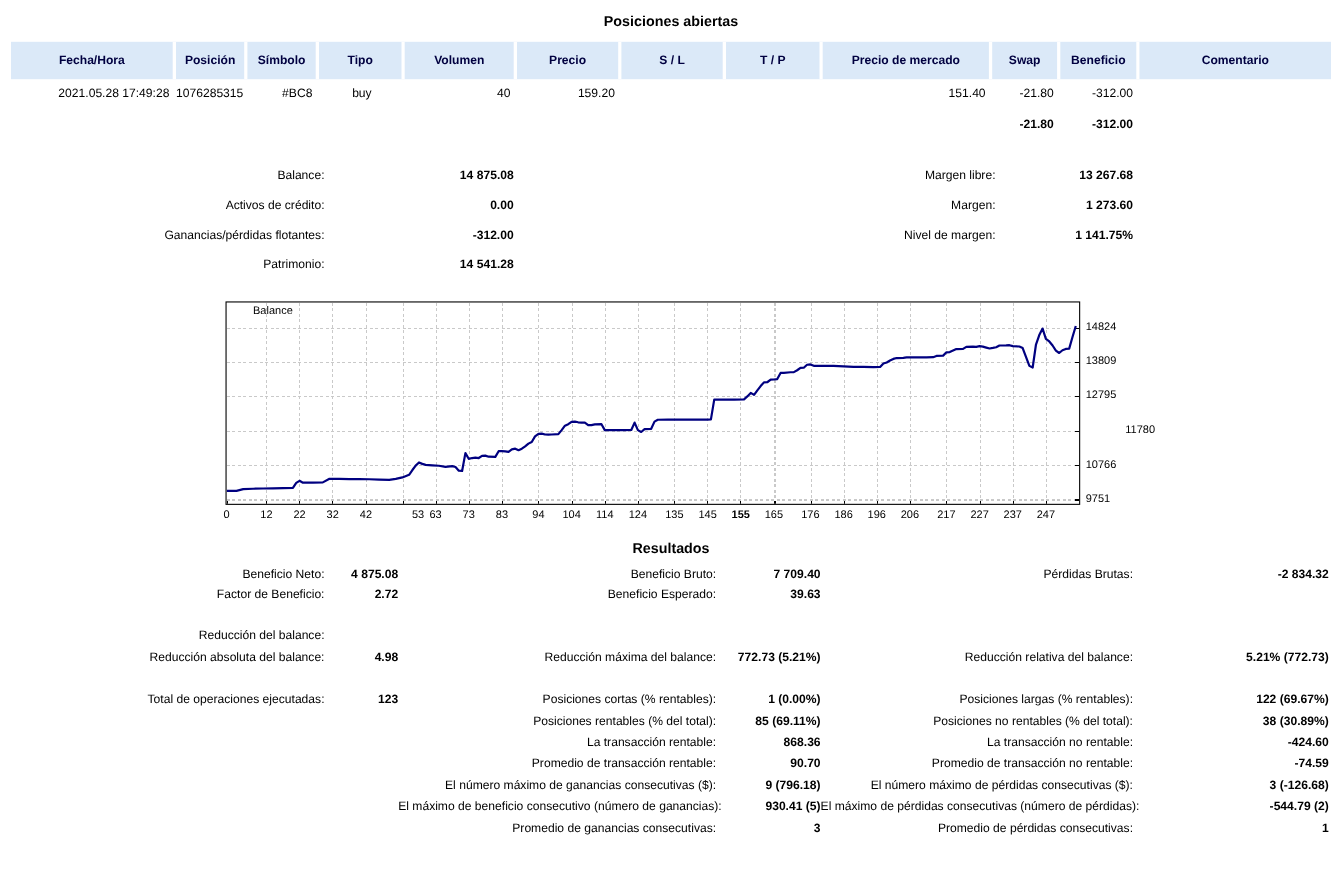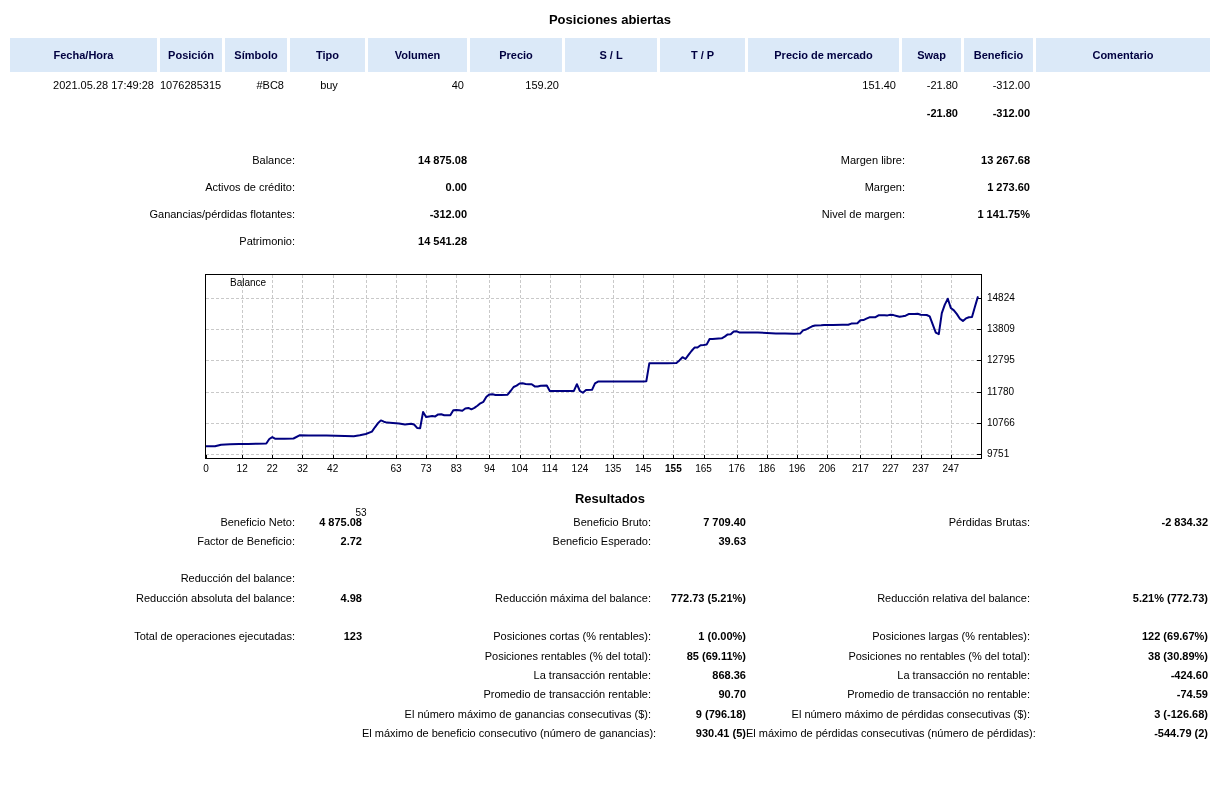--- a/index.html
+++ b/index.html
@@ -218,31 +218,31 @@
         <line x1="715.5" y1="180" x2="715.5" y2="183" stroke="#000" stroke-width="1" shape-rendering="crispEdges"></line>
         <line x1="745.5" y1="180" x2="745.5" y2="183" stroke="#000" stroke-width="1" shape-rendering="crispEdges"></line>
         <polyline points="0.0,171.3 9.0,171.2 15.1,169.7 24.1,169.3 33.2,169.1 42.2,168.9 51.3,168.7 60.3,168.5 63.3,164.0 66.3,162.1 69.4,163.8 78.4,163.7 87.5,163.5 93.5,160.3 102.5,160.4 111.6,160.5 120.6,160.6 129.7,160.7 138.7,161.0 147.8,161.2 153.8,160.3 159.8,159.0 165.9,156.6 168.9,152.3 171.9,148.3 174.9,145.4 177.9,146.7 180.9,147.6 187.0,148.0 193.0,148.4 199.0,149.5 205.1,148.7 208.1,149.5 211.1,152.9 214.1,153.2 217.1,136.9 220.1,142.1 223.2,141.4 226.2,141.1 229.2,141.4 232.2,139.4 235.2,139.2 238.2,140.2 244.3,140.3 247.3,135.2 250.3,135.1 253.3,135.3 256.3,135.8 259.3,133.5 262.4,132.9 265.4,134.3 268.4,132.9 271.4,130.8 274.4,128.3 277.4,126.8 280.4,121.7 283.5,119.4 286.5,119.2 289.5,120.0 292.5,120.1 295.5,120.0 301.6,119.7 304.6,116.0 307.6,112.0 310.6,110.6 313.6,108.5 316.6,108.3 319.6,108.9 322.7,109.2 325.7,109.2 328.7,111.4 331.7,111.5 334.7,110.8 340.8,110.6 343.8,116.0 352.8,116.0 361.9,116.0 367.9,115.9 370.9,109.2 373.9,116.0 376.9,117.7 380.0,115.1 386.0,114.8 389.0,108.3 392.0,106.6 401.1,106.5 413.1,106.5 425.2,106.5 437.3,106.4 440.3,106.3 443.3,88.3 452.3,88.3 461.4,88.3 470.4,88.0 473.4,85.4 476.5,82.2 479.5,84.0 482.5,79.9 485.5,76.0 488.5,72.6 491.5,72.5 494.6,70.2 497.6,70.0 500.6,69.6 503.6,64.0 506.6,63.9 512.6,63.4 515.7,63.3 518.7,61.6 521.7,59.4 524.7,59.3 527.7,56.6 530.7,56.3 533.8,57.6 542.8,57.6 551.8,57.6 560.9,58.0 569.9,58.5 579.0,58.6 588.0,58.8 594.1,58.6 597.1,55.4 600.1,54.5 603.1,52.8 606.1,51.3 609.1,50.5 615.2,50.3 618.2,49.9 627.2,49.9 636.3,49.8 642.3,49.7 645.3,48.6 651.4,48.3 654.4,45.3 657.4,45.1 660.4,43.7 663.4,42.3 669.5,42.2 672.5,40.3 678.5,40.2 681.5,40.4 684.5,39.7 687.5,40.1 690.6,41.0 693.6,41.8 696.6,41.3 699.6,40.7 702.6,39.1 708.7,39.0 711.7,38.8 714.7,39.7 720.7,40.0 723.7,41.4 729.8,57.6 732.8,59.1 735.8,38.2 738.8,29.6 741.8,23.7 744.8,33.0 747.9,35.4 750.9,39.1 753.9,43.7 756.9,45.9 759.9,43.4 762.9,42.2 766.0,41.9 769.0,31.4 772.0,21.4" fill="none" stroke="#000080" stroke-width="2" stroke-linejoin="round"></polyline>
       </svg>
   </div>
   <div class="chart-title">Balance</div>
   <div class="y-labels" id="y-labels">
       <div style="top: 17.0018px;">14824</div>
       <div style="top: 48.2142px;">13809</div>
       <div style="top: 79.3959px;">12795</div>
-      <div style="top: 110.608px;">11780</div>
+      <div style="top: 110.608px; margin-left: 36px;">11780</div>
       <div style="top: 141.79px;">10766</div>
       <div style="top: 173.002px;">9751</div>
     </div>
   <div class="x-labels" id="x-labels">
       <div style="left: -15px;">0</div>
       <div style="left: 21.1868px;">12</div>
       <div style="left: 51.3424px;">22</div>
       <div style="left: 81.4981px;">32</div>
       <div style="left: 111.654px;">42</div>
-      <div style="left: 140px; margin-top: 44px;">53</div>
+      <div style="left: 159px;">53</div>
       <div style="left: 174.981px;">63</div>
       <div style="left: 205.136px;">73</div>
       <div style="left: 235.292px;">83</div>
       <div style="left: 268.463px;">94</div>
       <div style="left: 298.619px;">104</div>
       <div style="left: 328.774px;">114</div>
       <div style="left: 358.93px;">124</div>
       <div style="left: 392.101px;">135</div>
       <div style="left: 422.257px;">145</div>
       <div style="left: 452.412px; font-weight: bold;">155</div>
@@ -334,13 +334,21 @@
     <div class="val">3 (-126.68)</div>
   </div>
   <div class="res-row">
     <div class="lab"></div>
     <div class="val"></div>
     <div class="lab">El máximo de beneficio consecutivo (número de ganancias):</div>
     <div class="val">930.41 (5)</div>
     <div class="lab">El máximo de pérdidas consecutivas (número de pérdidas):</div>
     <div class="val">-544.79 (2)</div>
   </div>
+  <div class="res-row">
+    <div class="lab"></div>
+    <div class="val"></div>
+    <div class="lab">Promedio de ganancias consecutivas:</div>
+    <div class="val">3</div>
+    <div class="lab">Promedio de pérdidas consecutivas:</div>
+    <div class="val">1</div>
+  </div>
 </div>
 
 </body></html>

